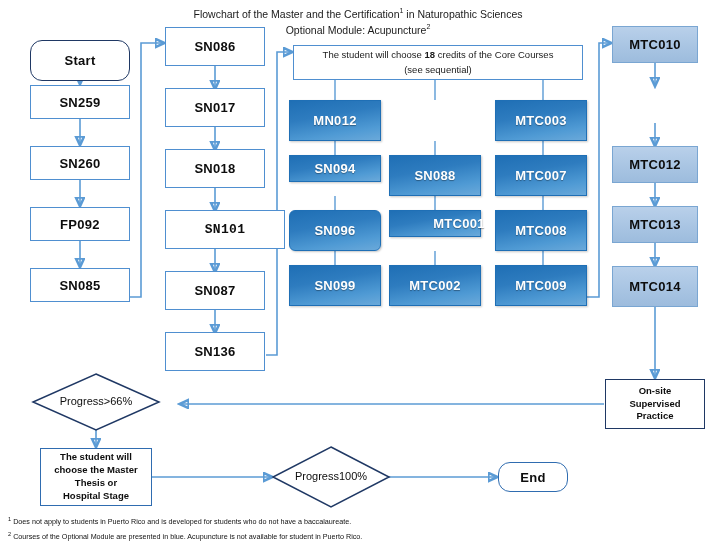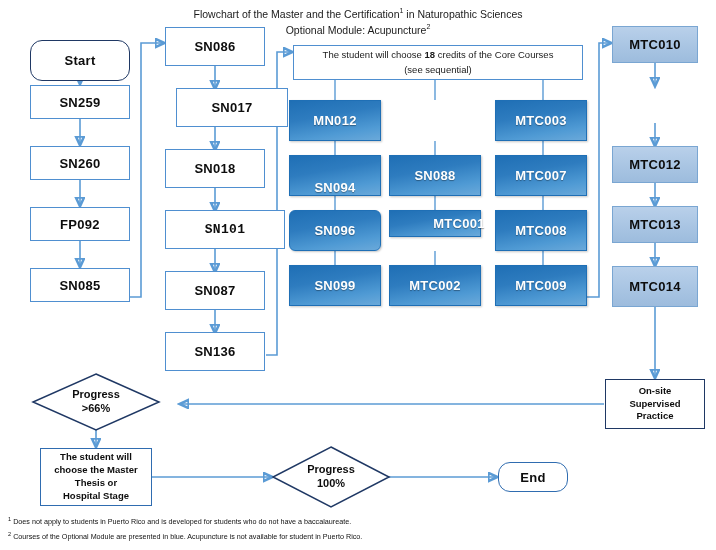--- a/index.html
+++ b/index.html
@@ -68,22 +68,22 @@
     text-align:center;font-size:9.5px;font-weight:bold;color:#0d0d0d;
     line-height:1.35;padding:2px 4px;
   }
   .tbox.blueb{border:1.5px solid #2f6cb0;}
 
   
   .dia{position:absolute;}
   .dia svg{position:absolute;left:0;top:0;overflow:visible;}
   .dia .lbl{
     position:absolute;left:0;top:0;width:100%;height:100%;
-    display:flex;flex-direction:column;align-items:center;justify-content:center;
-    font-weight:bold;font-size:11px;color:#0d0d0d;line-height:1.25;text-align:center;
+    display:flex;align-items:center;justify-content:center;
+    font-weight:normal;font-size:11px;color:#0d0d0d;line-height:1.25;text-align:center;
   }
 
   
   #wires{position:absolute;left:0;top:0;width:716px;height:550px;pointer-events:none;}
   #wires line,#wires path,#wires polyline{stroke:#5b9bd5;stroke-width:1.6px;fill:none;}
   #wires .thin{stroke-width:1.4px;}
 
   
   .fn{
     position:absolute;font-size:7.2px;color:#111;
@@ -172,21 +172,21 @@
   <div class="box" style="left:30px;top:207px;width:100px;height:34px;">
     <span>FP092</span>
   </div>
   <div class="box" style="left:30px;top:268px;width:100px;height:34px;">
     <span>SN085</span>
   </div>
 
   <div class="box" style="left:165px;top:27px;width:100px;height:39px;">
     <span>SN086</span>
   </div>
-  <div class="box" style="left:165px;top:88px;width:112px;height:39px;margin-left:11px;">
+  <div class="box" style="left:165px;top:88px;width:100px;height:39px;">
     <span>SN017</span>
   </div>
   <div class="box" style="left:165px;top:149px;width:100px;height:39px;">
     <span>SN018</span>
   </div>
   <div class="box" style="left:165px;top:210px;width:120px;height:39px;font-family:Liberation Mono, monospace;">
     <span>SN101</span>
   </div>
   <div class="box" style="left:165px;top:271px;width:100px;height:39px;">
     <span>SN087</span>
@@ -202,21 +202,21 @@
     </div>
   </div>
 
   <div class="cbox" style="left:289px;top:100px;width:92px;height:41px;">
     <span>MN012</span>
   </div>
   <div class="cbox" style="left:495px;top:100px;width:92px;height:41px;">
     <span>MTC003</span>
   </div>
 
-  <div class="cbox" style="left:289px;top:155px;width:92px;height:41px;align-items:flex-end;">
+  <div class="cbox" style="left:289px;top:155px;width:92px;height:27px;">
     <span>SN094</span>
   </div>
   <div class="cbox" style="left:389px;top:155px;width:92px;height:41px;">
     <span>SN088</span>
   </div>
   <div class="cbox" style="left:495px;top:155px;width:92px;height:41px;">
     <span>MTC007</span>
   </div>
 
   <div class="cbox" style="left:289px;top:210px;width:92px;height:41px;border-radius:6px;">

